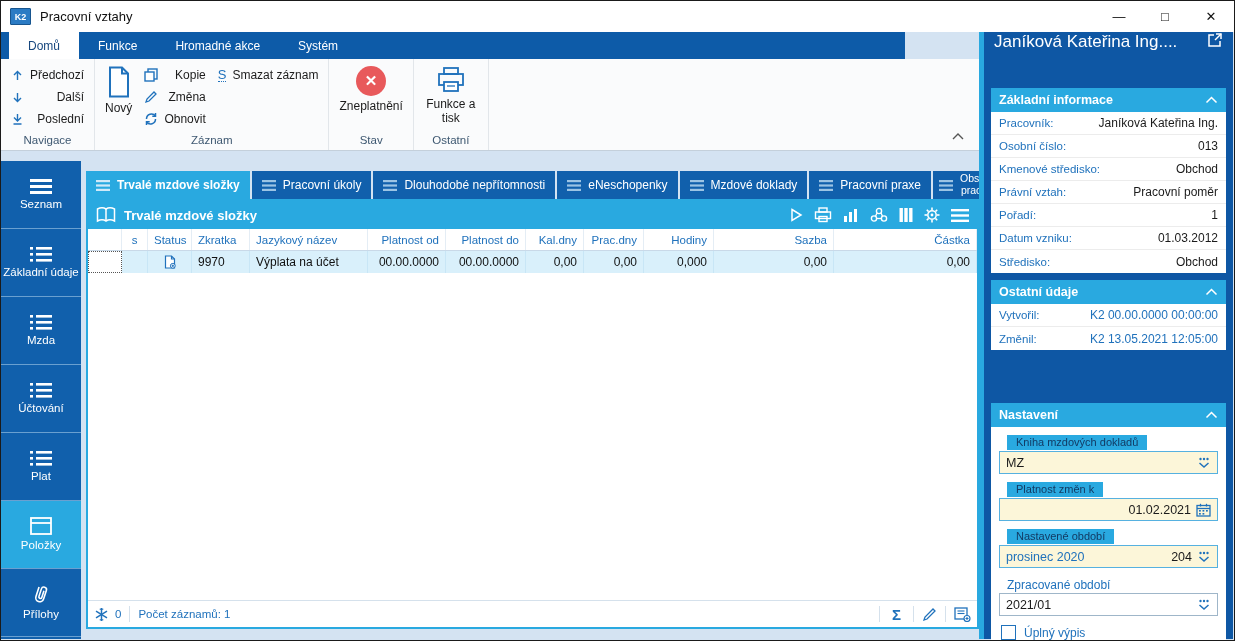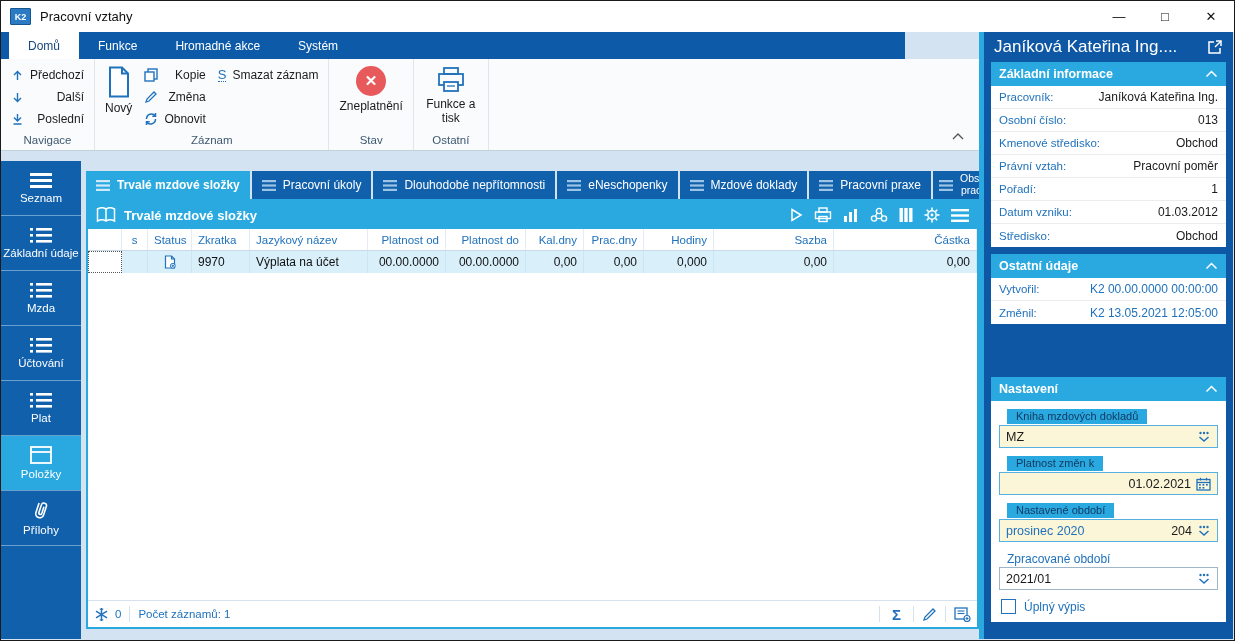--- a/index.html
+++ b/index.html
@@ -25,21 +25,21 @@
   .small-btn { display:flex; align-items:center; gap:6px; font-size:12px; color:#1c1c1c; padding:2px 6px; height:22px;justify-content:space-between; }
   .stack { display:flex; flex-direction:column; justify-content:flex-start; padding-top:2px; }
   .big-btn { display:flex; flex-direction:column; align-items:center; justify-content:flex-start; padding:4px 6px 0 6px; font-size:12px; color:#1c1c1c; text-align:center; gap:4px; }
   .big-btn .lbl { line-height:1.15; }
   .s-key { color:#2072BC; font-size:13px; border-bottom:1px dotted #2072BC; line-height:1; }
   .red-circle { width:30px; height:30px; border-radius:50%; background:#E8595B; display:flex; align-items:center; justify-content:center; color:#fff; font-size:15px; font-weight:bold; }
   .ribbon-collapse { position:absolute; right:14px; bottom:5px; color:#555; }
 
   
   .sidebar { position:absolute; left:0; top:160px; width:80px; bottom:1px; background:#1160AC; display:flex; flex-direction:column; }
-  .sb-item { height:55px; border-bottom:1px solid #6AA0D0; display:flex; flex-direction:column; align-items:center; justify-content:center; gap:4px; color:#fff; font-size:11.5px; text-align:center; line-height:1.1; padding:2px; }
+  .sb-item { height:68px; border-bottom:1px solid #6AA0D0; display:flex; flex-direction:column; align-items:center; justify-content:center; gap:4px; color:#fff; font-size:11.5px; text-align:center; line-height:1.1; padding:2px; }
   .sb-item.active { background:#29A9E0; }
 
   
   .tabs-row { position:absolute; left:85px; top:170px; width:893px; height:28px; display:flex; align-items:stretch; }
   .ctab { background:#1160AC; color:#fff; display:flex; align-items:center; gap:7px; padding:0 10px; margin-right:2px; font-size:12px; white-space:nowrap; }
   .ctab.active { background:#29A9E0; font-weight:bold; }
   .ctab.two-line { font-size:10.5px; white-space:normal; width:128px; line-height:1.1; text-align:center; padding:0 6px; }
   .tab-overflow { width:17px; background:#fff; border:1px solid #8FA8BF; display:flex; align-items:center; justify-content:center; }
 
   
@@ -59,21 +59,21 @@
   .c-saz{width:120px;} .c-cas{flex:1;}
   .table-body { flex:1; background:#fff; }
   .grid-footer { height:27px; border-top:1px solid #D5E1EC; display:flex; align-items:center; font-size:11.5px; color:#2072BC; flex:none; padding:0 6px; }
   .foot-div { width:1px; height:16px; background:#D5E1EC; margin:0 8px; }
   .foot-icons { margin-left:auto; display:flex; align-items:center; }
   .sigma { font-size:15px; color:#2072BC; font-weight:bold; padding:0 4px; }
 
   
   .right-sep { position:absolute; left:978px; top:31px; width:5px; bottom:1px; background:#29A9E0; }
   .right-panel { position:absolute; left:983px; right:1px; top:31px; bottom:1px; background:#0E57A4; display:flex; flex-direction:column; }
-  .detail-title-row { height:30px; display:flex; align-items:center; padding:0 10px; flex:none; }
+  .detail-title-row { height:56px; display:flex; align-items:flex-start; padding:0 10px; flex:none; }
   .detail-title { color:#fff; font-size:17px; flex:1; white-space:nowrap; overflow:hidden; }
   .card { margin:0 7px; background:#fff; flex:none; }
   .card-header { height:24px; background:#29A9E0; color:#fff; font-weight:bold; font-size:12.5px; display:flex; align-items:center; padding:0 8px; }
   .card-header .chev { margin-left:auto; }
   .frow { display:flex; align-items:center; height:23px; padding:0 8px; border-bottom:1px solid #ECECEC; }
   .frow:last-child { border-bottom:none; }
   .flabel { color:#2072BC; font-size:11.5px; }
   .fvalue { margin-left:auto; color:#1b1b1b; font-size:12px; }
   .fvalue.blue { color:#2072BC; }
   .settings-body { padding:5px 8px 8px 8px; }

